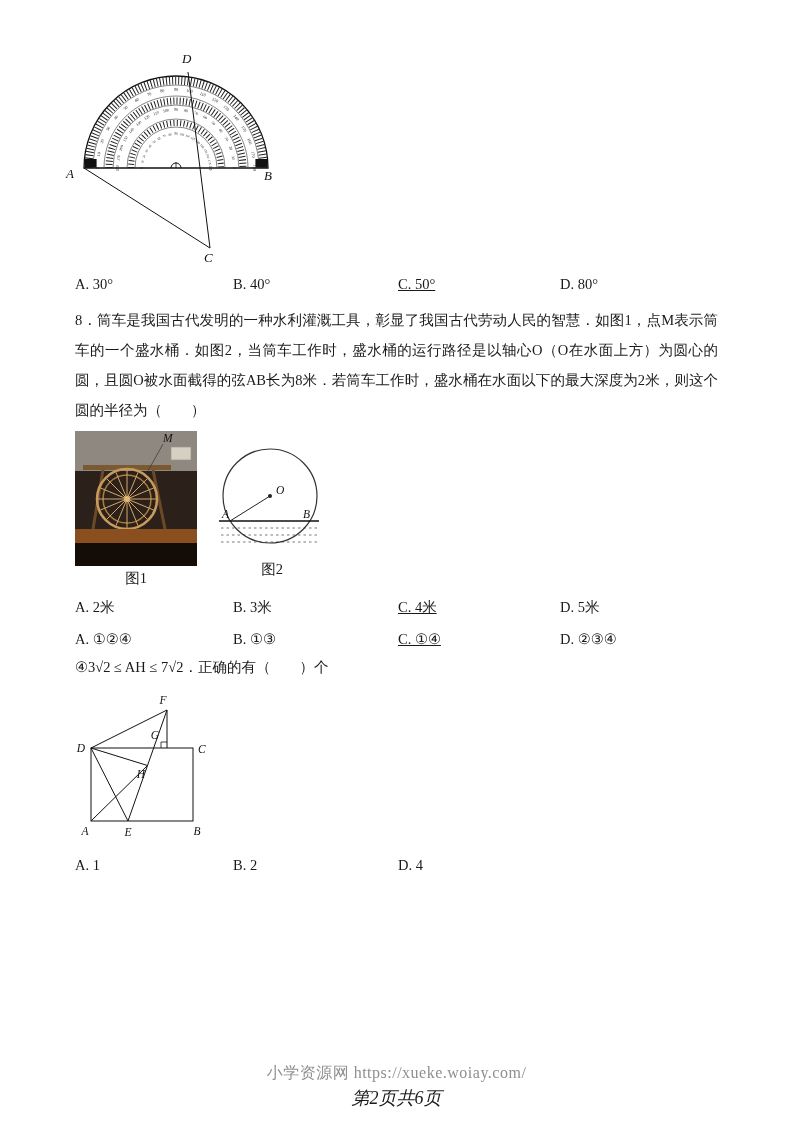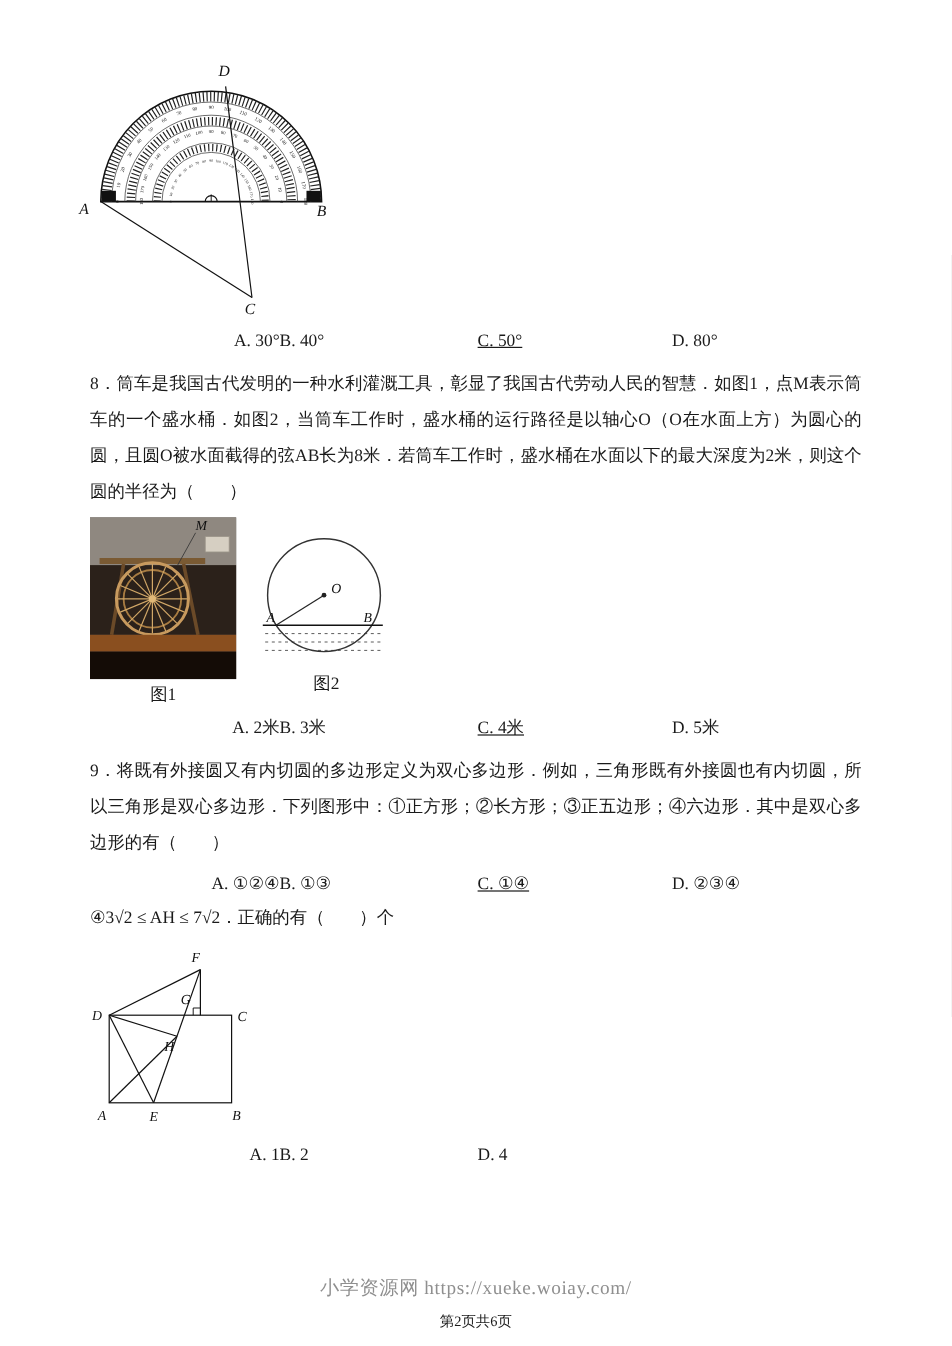--- a/index.html
+++ b/index.html
@@ -5,37 +5,37 @@
   html,body{margin:0;padding:0;background:#e8e8e8;}
   .page{
     width:793px;height:1122px;position:relative;margin:0 auto;
     background:#ffffff;overflow:hidden;
     font-family:"Liberation Serif","DejaVu Serif",serif;color:#1a1a1a;
   }
   .content{padding:50px 75px 0 75px;}
   p.qtext{font-size:14.5px;line-height:30px;text-align:justify;margin:0;}
   p.qtext.mt{margin-top:8px;}
   .opts{display:flex;font-size:14.5px;line-height:26px;margin-top:6px;}
-  .opts .o0{width:158px;text-align:right;}
+  .opts .o0{width:158px;}
   .opts .o1{width:165px;}
   .opts .o2{width:162px;text-decoration:underline;}
   .opts .o3{flex:1;}
   .figrow{display:flex;align-items:flex-start;gap:20px;margin:6px 0 2px 0;}
   .figblock{display:flex;flex-direction:column;align-items:center;}
   .figblock.shift{margin-top:8px;}
   .figcap{font-size:14.5px;margin-top:3px;text-align:center;}
   svg text{font-family:"Liberation Serif","DejaVu Serif",serif;}
   svg text.pt{font-style:italic;font-size:13px;fill:#111;}
   svg text.pt-sm{font-style:italic;font-size:11.5px;fill:#111;}
   .q7fig{display:block;margin-left:-15px;}
   .q10fig{display:block;margin-left:-4px;margin-top:6px;}
   .footer-mark{position:absolute;left:0;right:0;bottom:38px;text-align:center;
     color:#8f8f8f;font-size:16px;letter-spacing:0.5px;}
   .footer-page{position:absolute;left:0;right:0;bottom:12px;text-align:center;
-    color:#1a1a1a;font-size:12px;}
+    color:#1a1a1a;font-size:18px;font-style:italic;}
 </style>
 </head>
 <body>
 
 <div class="page">
   <div class="content">
 
     <svg class="q7fig" width="230" height="215" viewBox="0 0 230 215">
       <path d="M 24 118 A 92 92 0 0 1 208 118 Z" fill="#ffffff" stroke="#111" stroke-width="1.3"></path>
       <path d="M 28.5 118 A 87.5 87.5 0 0 1 203.5 118" fill="none" stroke="#222" stroke-width="8" stroke-dasharray="1 2.1"></path>
@@ -175,21 +175,20 @@
       </div>
     </div>
 
     <div class="opts">
       <span class="o0">A. 2米</span>
       <span class="o1">B. 3米</span>
       <span class="o2">C. 4米</span>
       <span class="o3">D. 5米</span>
     </div>
 
-    <p class="qtext mt">9．将既有外接圆又有内切圆的多边形定义为双心多边形．例如，三角形既有外接圆也有内切圆，所以三角形是双心多边形．下列图形中：①正方形；②长方形；③正五边形；④六边形．其中是双心多边形的有（　　）</p>
     <div class="opts">
       <span class="o0">A. ①②④</span>
       <span class="o1">B. ①③</span>
       <span class="o2">C. ①④</span>
       <span class="o3">D. ②③④</span>
     </div>
 
     <p class="qtext">④3√2 ≤ AH ≤ 7√2．正确的有（　　）个</p>
 
     <svg class="q10fig" width="160" height="158" viewBox="0 0 160 158">

